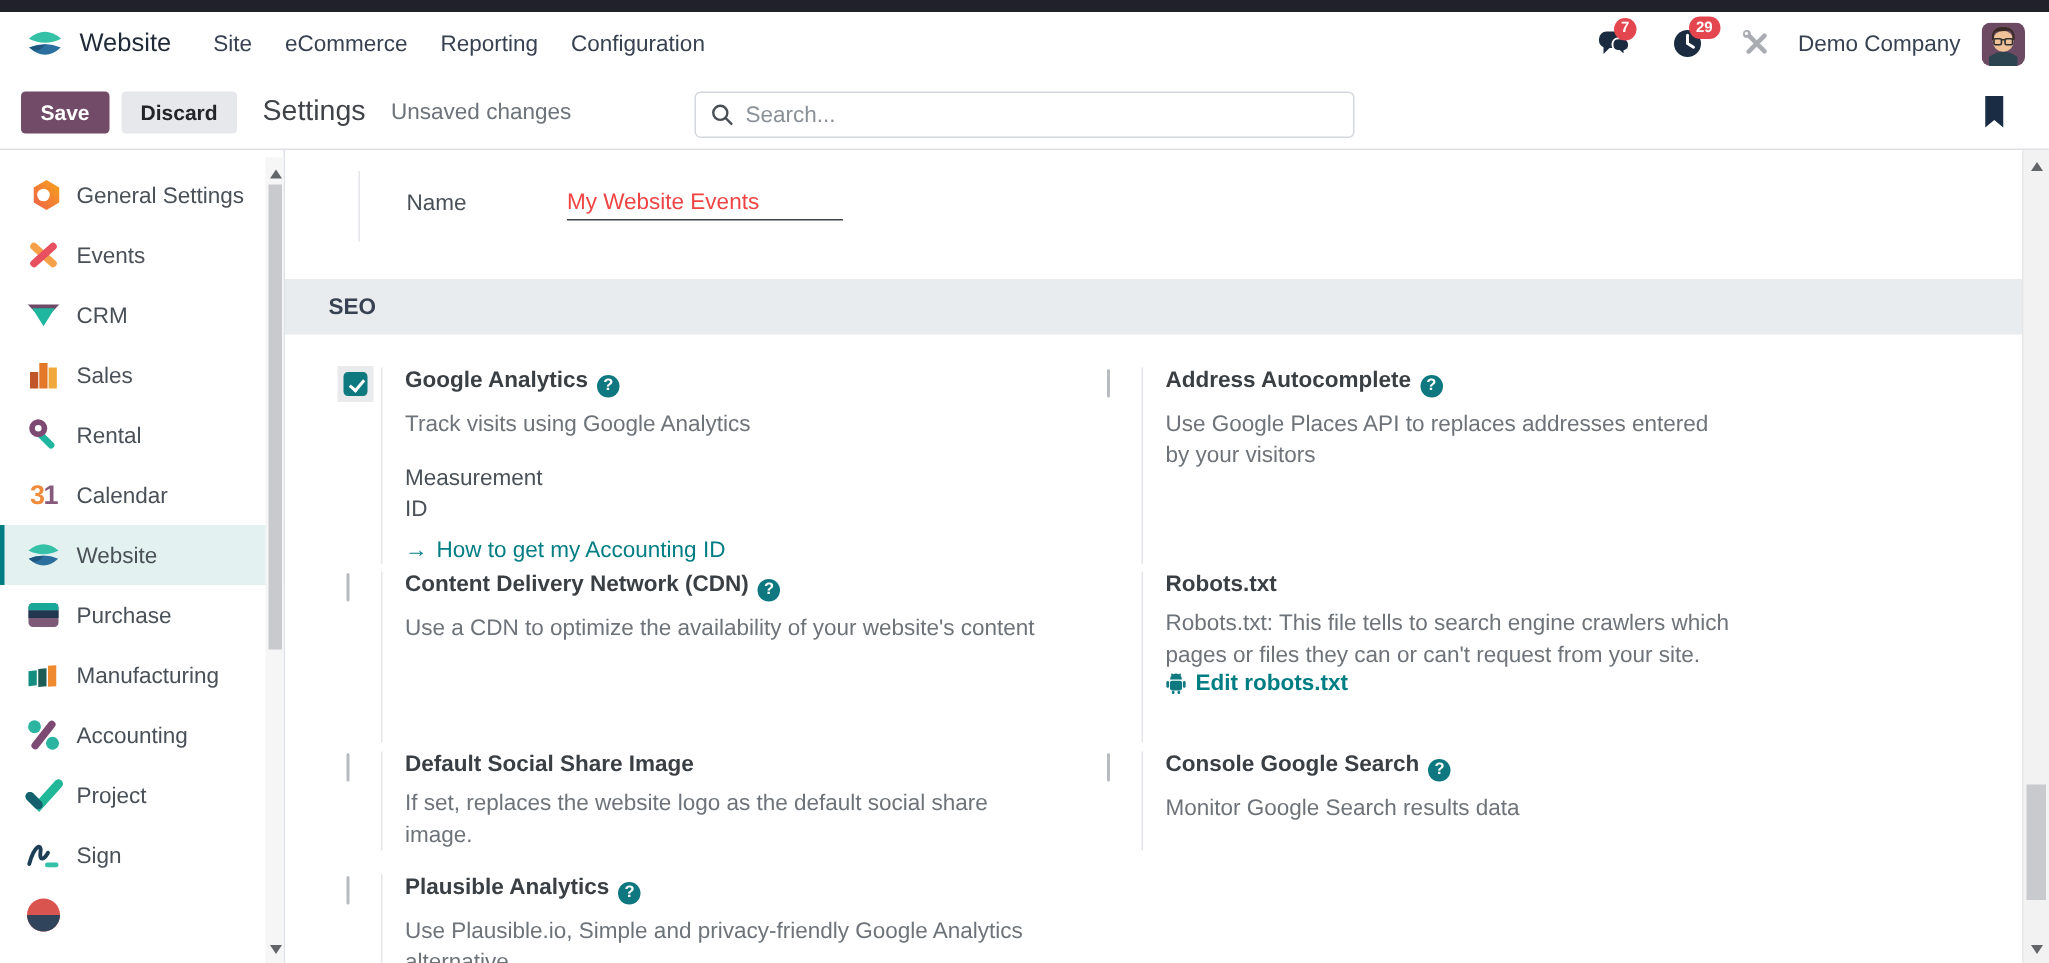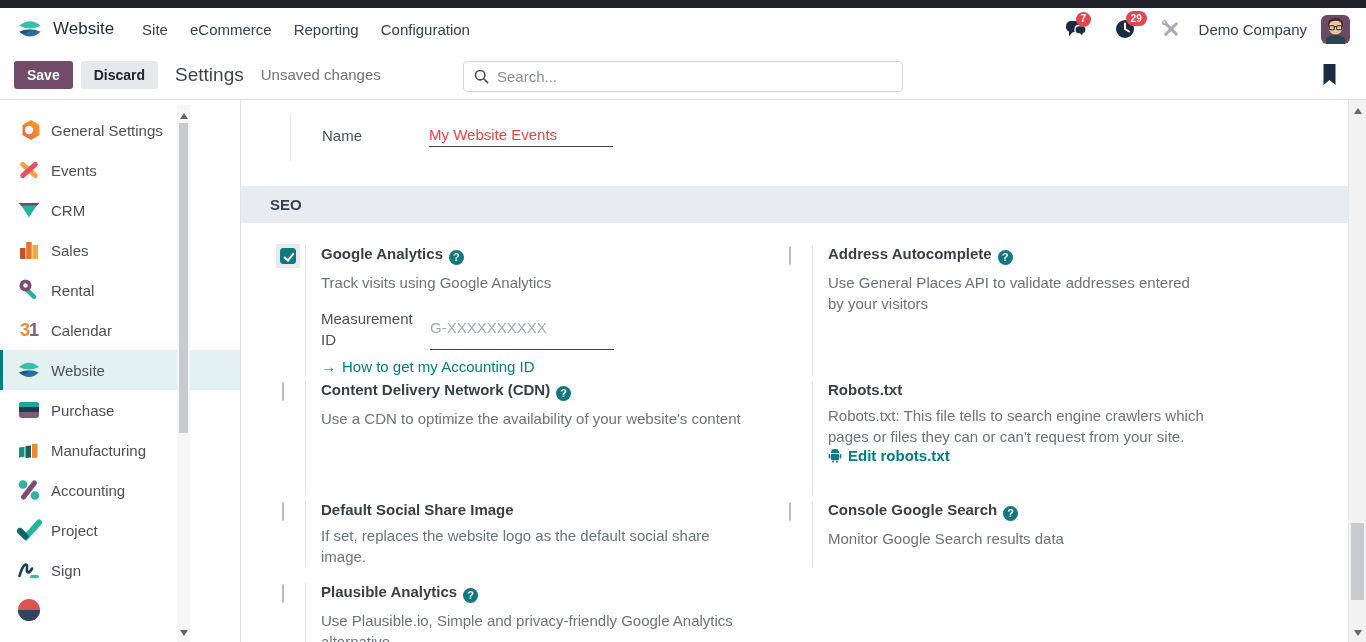--- a/index.html
+++ b/index.html
@@ -30,21 +30,21 @@
   .btn-discard { background:#e6e8eb; color:#212529; margin-left:8px; }
   .page-title { font-size:19px; color:#404449; margin-left:17px; }
   .status-txt { color:#6d737a; margin-left:17px; }
   .searchbox { position:absolute; left:463px; top:11px; width:440px; height:31px; border:1px solid #d4d7db; border-radius:4px; display:flex; align-items:center; padding:0 10px; gap:8px; background:#fff; }
   .searchbox input { border:none; outline:none; flex:1; font-size:15px; font-family:"Liberation Sans", sans-serif; color:#3c4146; background:transparent; }
   .searchbox input::placeholder { color:#8a9097; }
   .bookmark { position:absolute; left:1322px; top:14px; cursor:pointer; }
 
   
   .main { position:relative; display:flex; height:542px; }
-  .sidebar { width:241px; flex:none; border-right:1px solid #dee2e6; padding-top:10px; position:relative; background:#fff; overflow:hidden; }
+  .sidebar { width:190px; flex:none; border-right:1px solid #dee2e6; padding-top:10px; position:relative; background:#fff; overflow:hidden; }
   .sb-item { height:40px; display:flex; align-items:center; padding-left:16px; gap:9px; position:relative; cursor:pointer; }
   .sb-item.selected { background:#e4f1f1; }
   .sb-item.selected::before { content:""; position:absolute; left:0; top:0; bottom:0; width:3px; background:#017e84; }
   .sb-icon { width:26px; height:26px; flex:none; display:flex; align-items:center; justify-content:center; }
   .sb-label { color:#495057; white-space:nowrap; }
   .cal-ic { font-weight:bold; font-size:18px; letter-spacing:-1px; }
   .cal-ic .c3 { color:#ef8b3a; } .cal-ic .c1 { color:#875a7b; }
 
   
   .sscroll { position:absolute; left:177px; top:5px; bottom:0; width:13px; background:#f6f6f7; }
@@ -323,33 +323,32 @@
             <div class="cbcol">
               <span class="halo">
                 <span class="cb checked" role="checkbox" aria-checked="true"></span>
               </span>
             </div>
             <div class="pane">
               <div><span class="stitle">Google Analytics</span><span class="help">?</span></div>
               <div class="sdesc">Track visits using Google Analytics</div>
               <div class="frow">
                 <span class="flabel">Measurement ID</span>
-                <input class="uinput" type="text" placeholder="G-XXXXXXXXXX" style="">
               </div>
               <div class="slink">
                 <span class="arrow-ic">→</span>
                 <span>How to get my Accounting ID</span>
               </div>
             </div>
           </div>
           <div class="sbox right">
             <div class="cbcol"><span class="cb" role="checkbox" aria-checked="false"></span></div>
             <div class="pane">
               <div><span class="stitle">Address Autocomplete</span><span class="help">?</span></div>
-              <div class="sdesc">Use General Places API to validate addresses entered by your visitors</div>
+              <div class="sdesc">Use Google Places API to replaces addresses entered by your visitors</div>
             </div>
           </div>
         </div>
 
         <div class="srow row2">
           <div class="sbox left">
             <div class="cbcol"><span class="cb" role="checkbox" aria-checked="false"></span></div>
             <div class="pane">
               <div><span class="stitle">Content Delivery Network (CDN)</span><span class="help">?</span></div>
               <div class="sdesc">Use a CDN to optimize the availability of your website's content</div>

